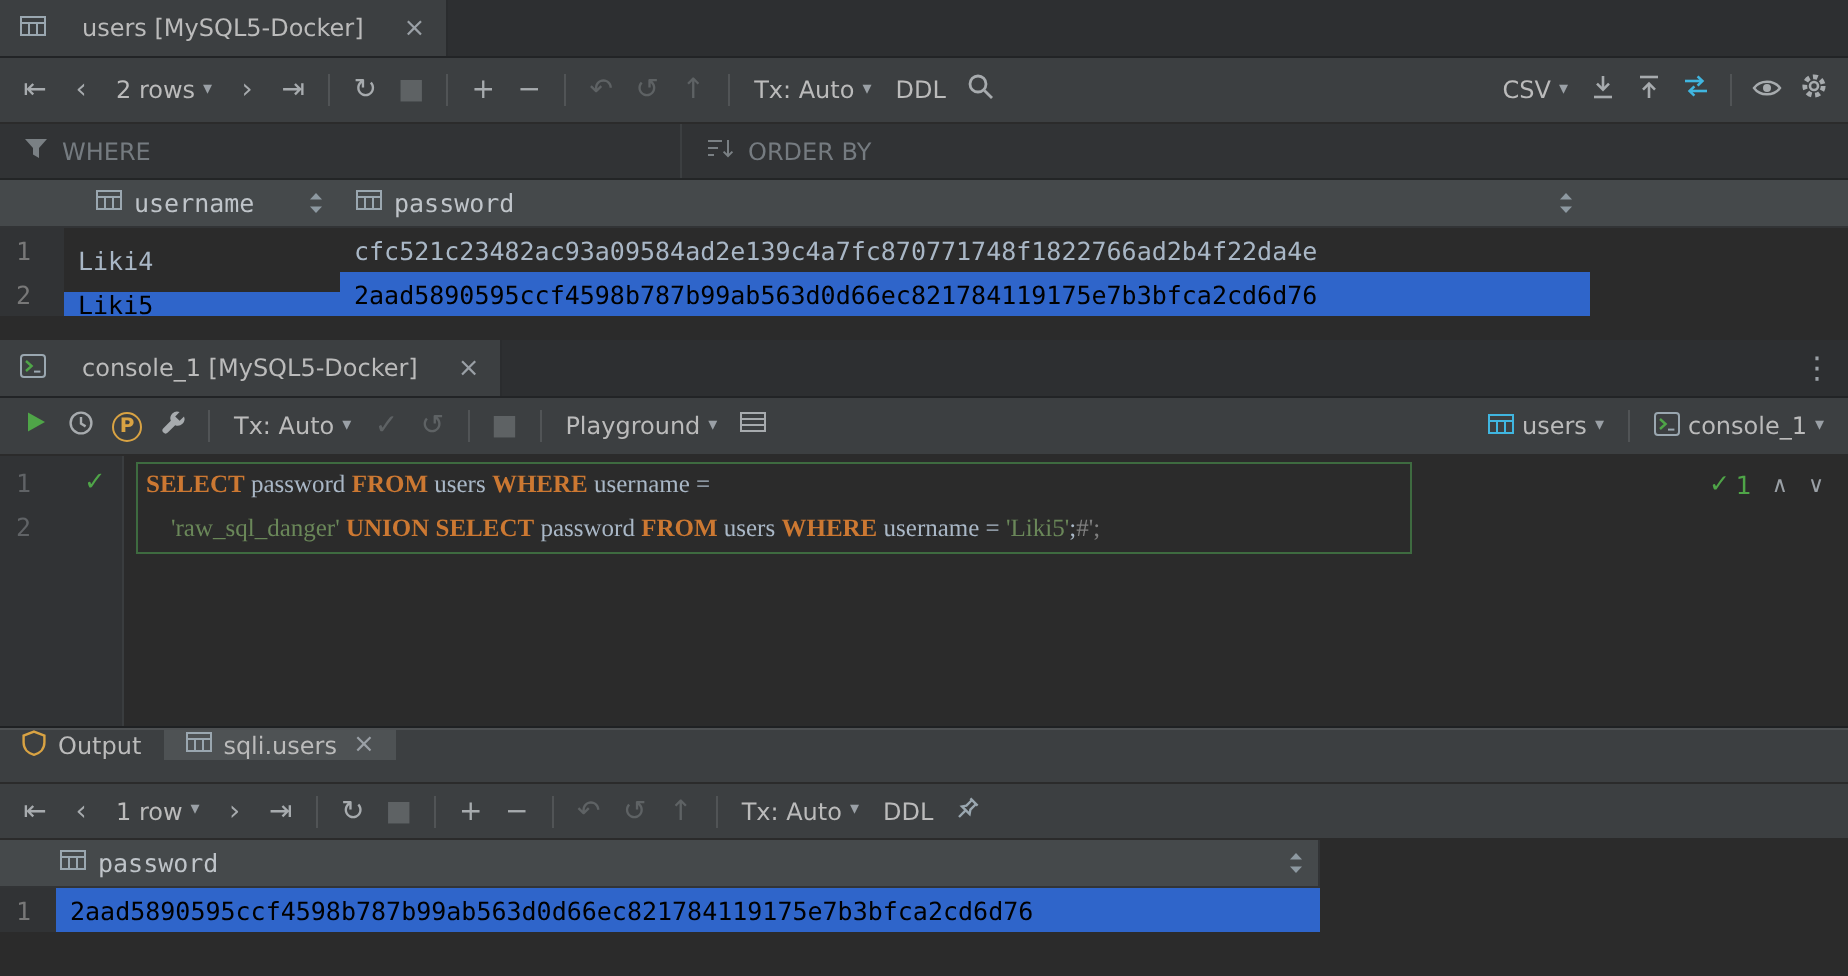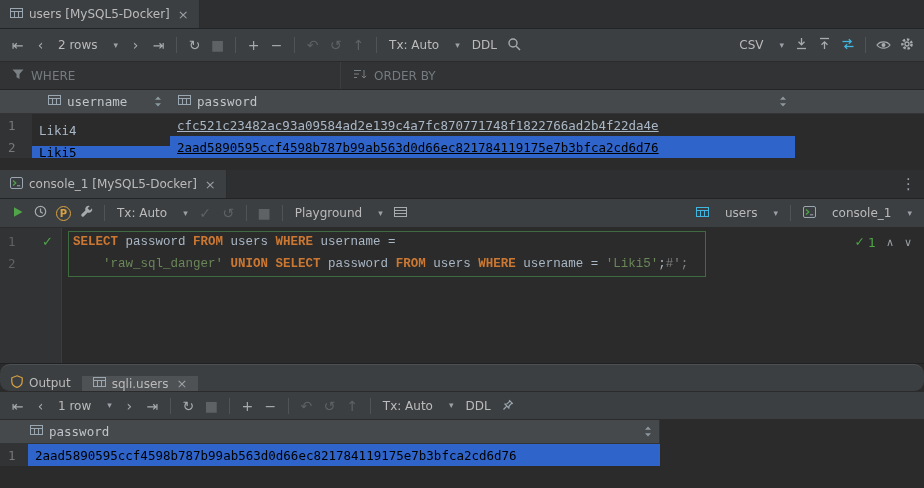--- a/index.html
+++ b/index.html
@@ -8,35 +8,35 @@
     background:#2B2B2B;
     font-family:"DejaVu Sans","Liberation Sans",sans-serif;
     font-size:12px; color:#BBBBBB;
   }
   .app { display:flex; flex-direction:column; width:924px; height:488px; }
   .ic { font-style:normal; line-height:1; }
 
   
   .edtabs { height:29px; flex:none; background:#2D2F31; border-bottom:1px solid #222426;
             display:flex; align-items:stretch; position:relative; }
-  .edtab { display:flex; align-items:center; gap:6px; padding:0 10px; background:#3C3F41;
+  .edtab { display:flex; align-items:center; gap:18px; padding:0 10px; background:#3C3F41;
            border-right:1px solid #2A2C2E; color:#BBBBBB; white-space:nowrap; }
   .tab-close { color:#9AA0A6; font-size:13px; margin-left:2px; }
   .tabbar-more { position:absolute; right:8px; top:0; bottom:0; display:flex; align-items:center;
                  color:#9AA0A6; font-size:15px; }
 
   
   .toolbar { flex:none; background:#3C3F41; border-bottom:1px solid #2B2B2B;
              display:flex; align-items:center; padding:0 6px; }
   .h33 { height:33px; } .h29 { height:29px; } .h28 { height:28px; }
   .tbtn { min-width:23px; height:22px; display:inline-flex; align-items:center; justify-content:center;
           color:#A7ABAE; font-size:14px; border-radius:3px; padding:0 2px; }
   .tbtn.dim { color:#5E6264; }
   .tsep { width:1px; height:16px; background:#515456; margin:0 6px; flex:none; }
-  .tdrop { display:inline-flex; align-items:center; gap:16px; height:22px; padding:0 6px; color:#BBBBBB;
+  .tdrop { display:inline-flex; align-items:center; gap:4px; height:22px; padding:0 6px; color:#BBBBBB;
            white-space:nowrap;justify-content:space-between; }
   .chev { font-size:9px; color:#9AA0A6; }
   .tspacer { flex:1; }
   .badge-p { width:15px; height:15px; border:1.5px solid #D9A343; border-radius:50%;
              color:#D9A343; font-size:10px; font-weight:bold; display:inline-flex;
              align-items:center; justify-content:center; }
 
   
   .filterbar { height:28px; flex:none; background:#313335; border-bottom:1px solid #232526;
                display:flex; align-items:center; color:#757B80; }
@@ -51,47 +51,47 @@
   .gh-fill { flex:1; height:100%; }
   .sorter { margin-left:auto; opacity:.85; display:flex; }
   .grow { height:22px; flex:none; display:flex; align-items:stretch; background:#2B2B2B;
           font-family:"DejaVu Sans Mono","Liberation Mono",monospace; font-size:12.5px; color:#A9B7C6; }
   .gnum { background:#313335; color:#787878; display:flex; align-items:center; padding-left:8px; flex:none; }
   .gcell { display:flex; align-items:center; padding:0 7px; white-space:nowrap; overflow:hidden; flex:none; }
   .sel { background:#2F65CA; color:#000000; }
   .gfill { flex:1; background:#2B2B2B; }
   .top-grid .gnum { width:32px; }
   .top-grid .c-user { width:138px;margin-top:10px; }
-  .top-grid .c-pass { width:625px;text-decoration:underline; }
+  .top-grid .c-pass { width:625px; }
   .top-grid .h-user { width:170px;padding-left:48px; }
   .top-grid .h-pass { width:625px; }
   .grid-gap { height:12px; flex:none; background:#2B2B2B; }
 
   
   .editor { flex:1; position:relative; background:#2B2B2B; border-bottom:1px solid #1F2123; overflow:hidden; }
   .gutter { position:absolute; left:0; top:0; bottom:0; width:62px; background:#313335;
             border-right:1px solid #3A3D3F; }
   .lnum { position:absolute; left:8px; color:#606366; line-height:22px;
           font-family:"DejaVu Sans Mono","Liberation Mono",monospace; font-size:12.5px; }
   .gutter-check { position:absolute; left:42px; top:3px; color:#4FA548; font-size:13px; line-height:22px; }
   .stmt-frame { position:absolute; left:68px; top:3px; width:638px; height:46px;
                 border:1px solid #3E6B40; pointer-events:none; }
   .cline { position:absolute; left:73px; height:22px; line-height:22px; white-space:pre;
-           font-family:Liberation Mono, monospace; font-size:12.5px; color:#A9B7C6; }
+           font-family:Liberation Serif, serif; font-size:12.5px; color:#A9B7C6; }
   .tk-kw { color:#CC7832; font-weight:bold; }
   .tk-str { color:#6A8759; }
   .tk-cm { color:#808080; }
   .tk-pl { color:#A9B7C6; }
   .run-widget { position:absolute; right:12px; top:3px; height:22px; display:flex; align-items:center; gap:10px; }
   .run-ok { color:#4FA548; font-size:12.5px; display:flex; align-items:center; gap:3px; }
   .run-nav { color:#9AA0A6; font-size:11px; }
 
   
   .btabs { height:28px; flex:none; background:#3C3F41; border-top:1px solid #4D5052;
-           border-bottom:1px solid #2B2B2B; display:flex; align-items:flex-end;border-radius:10px; }
+           border-bottom:1px solid #2B2B2B; display:flex; align-items:flex-start; }
   .btab { display:flex; align-items:center; gap:6px; padding:0 11px; color:#BBBBBB; white-space:nowrap; }
   .btab.active { background:#4E5254; }
   .bghead-row { height:24px; flex:none; display:flex; }
   .bot .ghead { width:660px; border-right:1px solid #323436; }
   .bot .h-pass { width:660px; }
   .bot .gnum { width:28px; }
   .bot .c-pass { width:632px; }
   .tail { flex:none; height:22px; background:#2B2B2B; }
 </style>
 </head>

